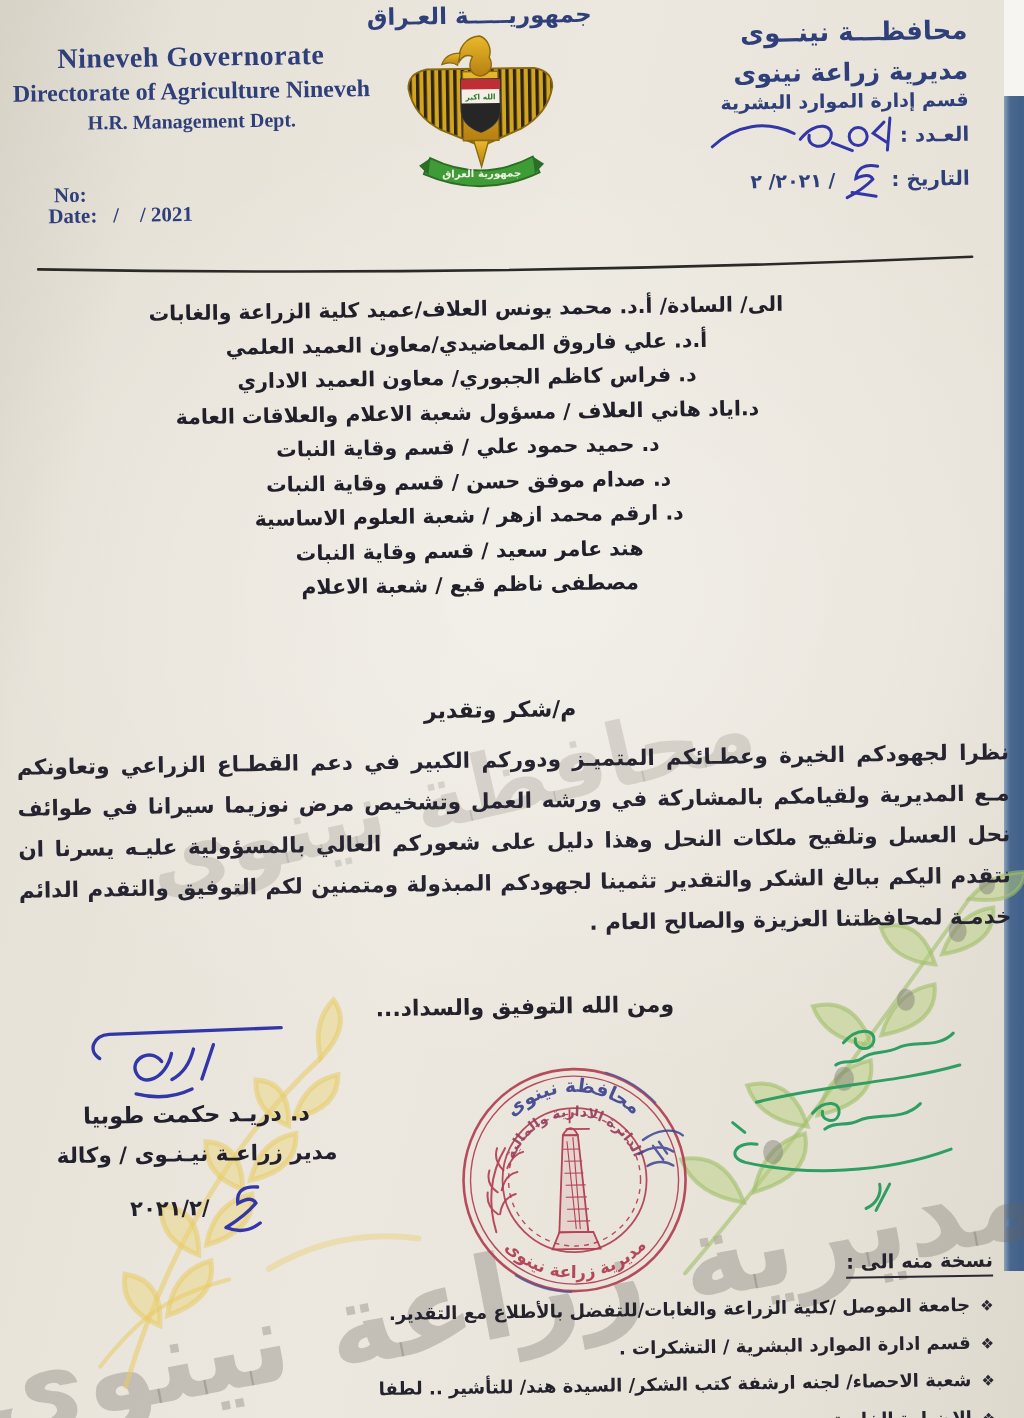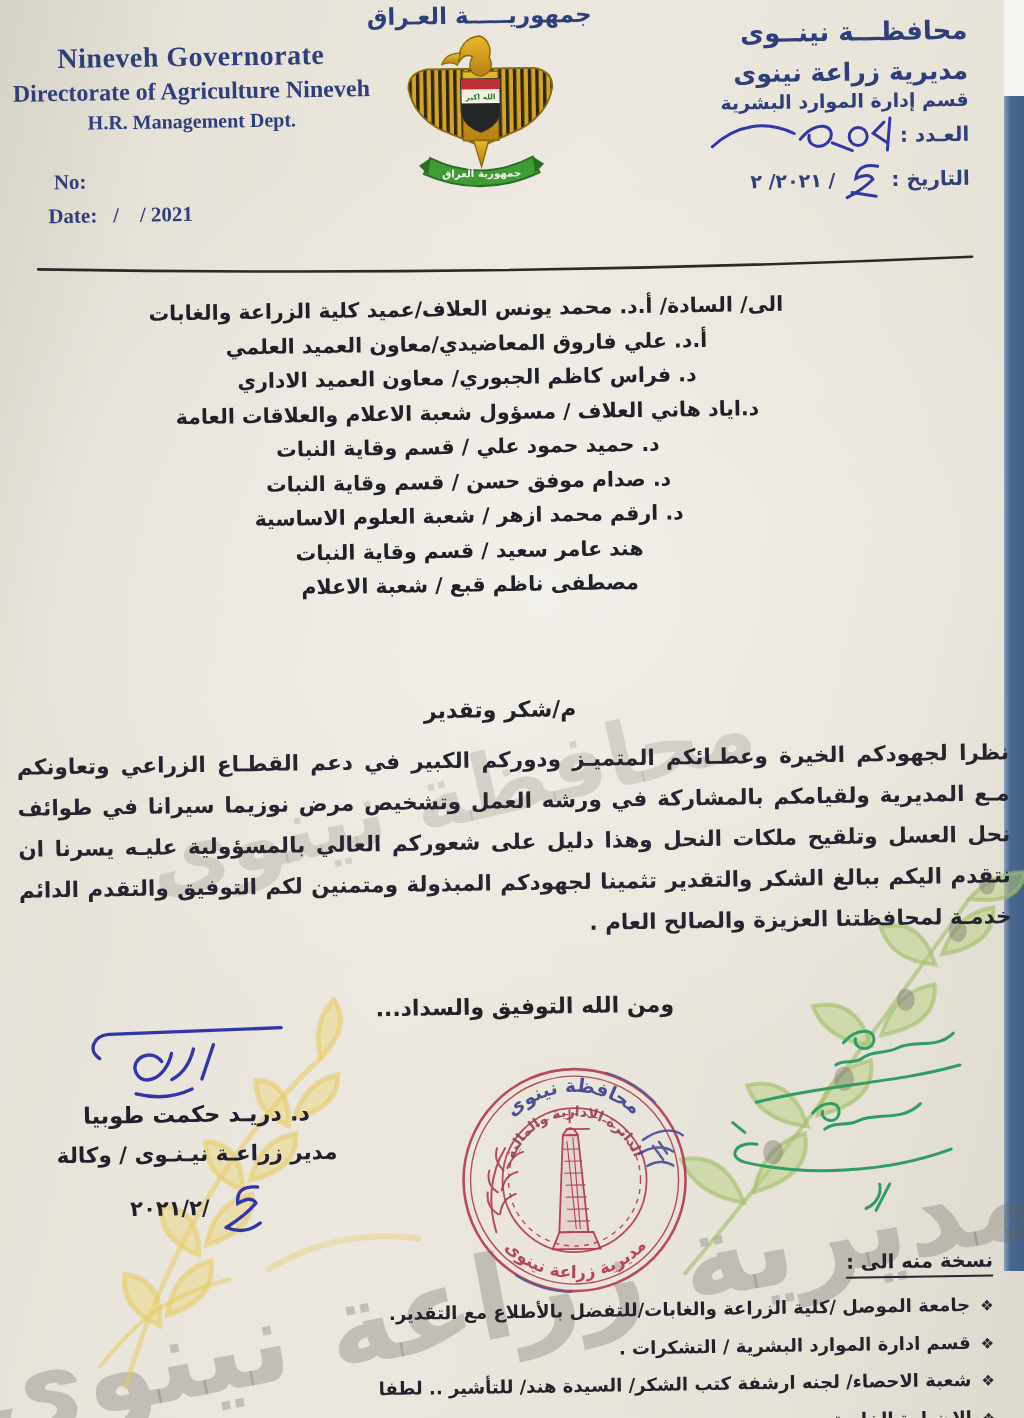--- a/index.html
+++ b/index.html
@@ -22,21 +22,21 @@
 
   
   .republic-title{position:absolute;left:340px;top:2px;width:300px;text-align:center;
     font-size:23px;font-weight:bold;color:var(--navy);direction:rtl;}
   .emblem{position:absolute;left:408px;top:30px;}
   .lh-left{position:absolute;left:-16px;top:36px;width:434px;text-align:center;
     color:var(--navy);font-family:"Liberation Serif","DejaVu Serif",serif;font-weight:bold;}
   .lh-left .org{font-size:28px;letter-spacing:.5px;margin-bottom:5px;}
   .lh-left .dept{font-size:24px;margin-bottom:5px;white-space:nowrap;}
   .lh-left .section{font-size:20px;}
-  .no-row{position:absolute;left:62px;top:163px;font-family:"Liberation Serif","DejaVu Serif",serif;
+  .no-row{position:absolute;left:62px;top:176px;font-family:"Liberation Serif","DejaVu Serif",serif;
     font-weight:bold;font-size:21px;color:var(--navy);}
   .date-row{position:absolute;left:56px;top:197px;font-family:"Liberation Serif","DejaVu Serif",serif;
     font-weight:bold;font-size:21px;color:var(--navy);white-space:pre;}
   .lh-right{position:absolute;right:46px;top:22px;width:340px;direction:rtl;text-align:right;
     color:var(--navy);font-weight:bold;}
   .lh-right .org{font-size:26px;margin-bottom:11px;}
   .lh-right .dept{font-size:25px;margin-bottom:3px;}
   .lh-right .section{font-size:19px;margin-bottom:2px;}
   .lh-row{display:flex;direction:ltr;align-items:center;justify-content:flex-end;gap:6px;height:44px;}
   .lh-row .lbl{direction:rtl;font-size:20px;}

